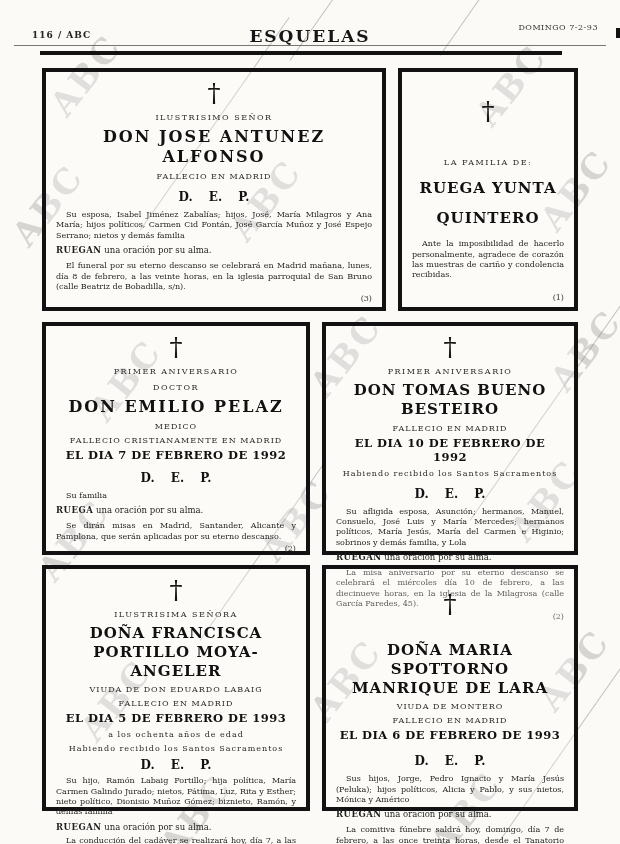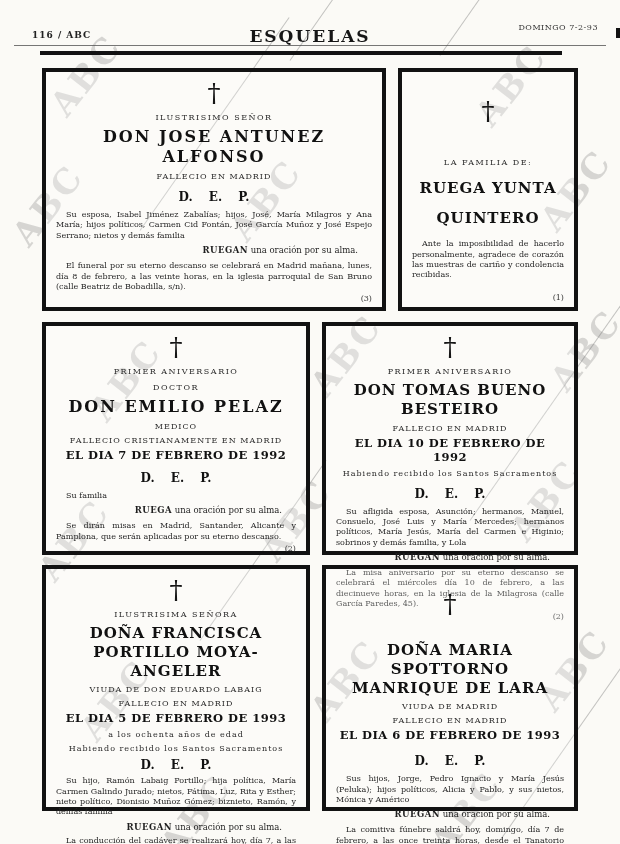--- a/index.html
+++ b/index.html
@@ -27,21 +27,21 @@
     padding:8px 10px 5px;background:rgba(255,255,255,.25);
   }
   .cross{font-size:26px;line-height:1;color:#151515;}
   .pre{font-size:8px;letter-spacing:1.5px;margin-top:7px;color:#2a2a2a;}
   .name{font-weight:700;font-size:15px;line-height:1.25;letter-spacing:1px;margin-top:5px;color:#111;}
   .name-xl{font-size:16px;letter-spacing:2px;}
   .sub{font-size:8px;letter-spacing:1px;margin-top:5px;color:#2a2a2a;}
   .date{font-weight:700;font-size:11.5px;letter-spacing:.5px;margin-top:3px;color:#111;}
   .dep{font-weight:700;font-size:12px;word-spacing:12px;margin-top:9px;color:#111;}
   .body{font-size:8px;line-height:1.3;text-align:justify;text-indent:10px;margin:6px 0 0;color:#262626;width:100%;box-sizing:border-box;}
-  .plea{font-size:8.5px;width:100%;text-align:right;padding-right:14px;box-sizing:border-box;margin-top:4px;color:#1f1f1f;}
+  .plea{font-size:8.5px;width:100%;text-align:left;padding-right:14px;box-sizing:border-box;margin-top:4px;color:#1f1f1f;}
   .plea b{letter-spacing:.5px;}
   .ref{font-size:8px;width:100%;text-align:right;margin-top:auto;padding-top:2px;color:#333;}
   
   #n1{left:42px;top:68px;width:344px;height:243px;}
   #n2{left:398px;top:68px;width:180px;height:243px;}
   #n3{left:42px;top:322px;width:268px;height:233px;}
   #n4{left:322px;top:322px;width:256px;height:233px;}
   #n5{left:42px;top:565px;width:268px;height:246px;}
   #n6{left:322px;top:565px;width:256px;height:246px;}
   #n2 .cross{margin-top:18px;}
@@ -152,21 +152,21 @@
     <div class="dep">D. E. P.</div>
     <p class="body">Su hijo, Ramón Labaig Portillo; hija política, María Carmen Galindo Jurado; nietos, Fátima, Luz, Rita y Esther; nieto político, Dionisio Muñoz Gómez; biznieto, Ramón, y demás familia</p>
     <div class="plea"><b>RUEGAN</b><span> una oración por su alma.</span></div>
     <p class="body">La conducción del cadáver se realizará hoy, día 7, a las nueve horas, desde el Velatorio Madrileño (sala 10) hasta el cementerio de la Almudena.</p>
 
   </div>
 
   <div class="notice" id="n6">
     <div class="cross">†</div>
     <div class="name">DOÑA MARIA SPOTTORNO MANRIQUE DE LARA</div>
-    <div class="sub">VIUDA DE MADRID</div>
+    <div class="sub">VIUDA DE MONTERO</div>
     <div class="sub">FALLECIO EN MADRID</div>
     <div class="date">EL DIA 6 DE FEBRERO DE 1993</div>
     <div class="dep">D. E. P.</div>
     <p class="body">Sus hijos, Jorge, Pedro Ignacio y María Jesús (Peluka); hijos políticos, Alicia y Pablo, y sus nietos, Mónica y Américo</p>
     <div class="plea"><b>RUEGAN</b><span> una oración por su alma.</span></div>
     <p class="body">La comitiva fúnebre saldrá hoy, domingo, día 7 de febrero, a las once treinta horas, desde el Tanatorio Municipal de la M-30, sala número 21 (calle Salvador de Madariaga, 11), hasta el cementerio de Nuestra Señora de la Almudena.</p>
 
   </div>
 
 </div>

